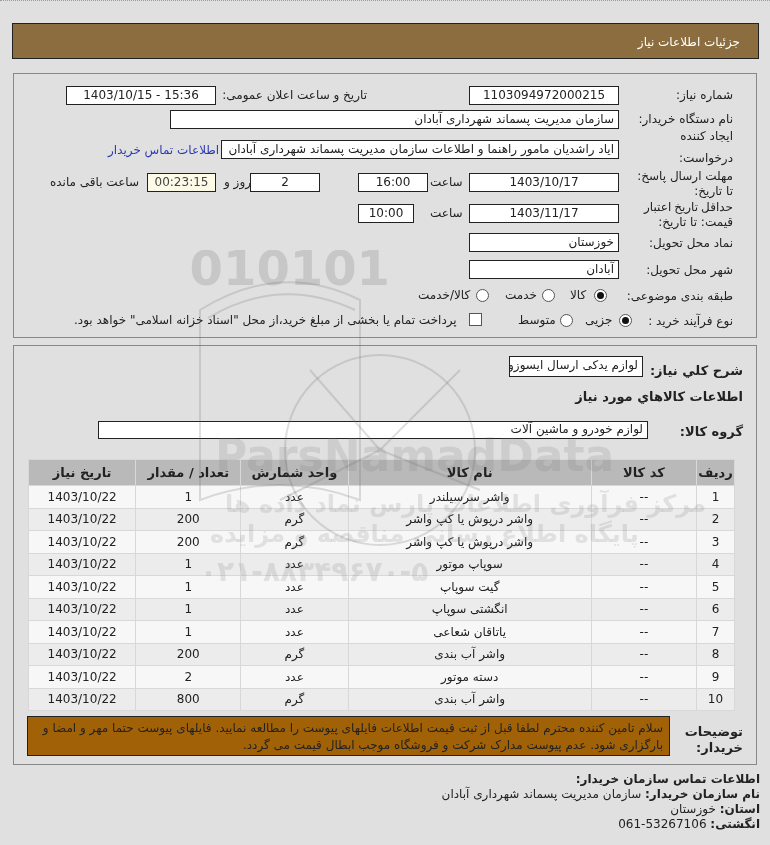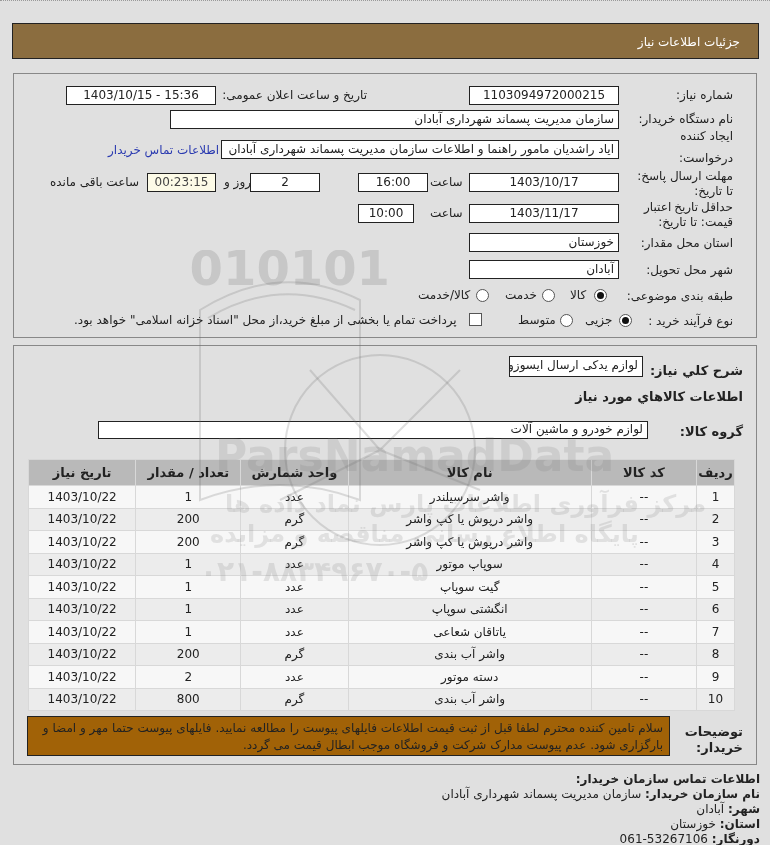--- a/index.html
+++ b/index.html
@@ -95,21 +95,21 @@
 <span class="lbl" style="left:224px; top:175px;">روز و</span>
 <div class="box center ltr timer" style="left:147px; top:173px; width:69px;">00:23:15</div>
 <span class="lbl" style="left:50px; top:175px;">ساعت باقی مانده</span>
 
 <span class="lbl" style="right:37px; top:200px;font-family:Liberation Serif, serif;">حداقل تاریخ اعتبار</span>
 <span class="lbl" style="right:37px; top:215px;">قیمت: تا تاریخ:</span>
 <div class="box center ltr" style="left:469px; top:204px; width:150px;">1403/11/17</div>
 <span class="lbl" style="left:430px; top:206px;">ساعت</span>
 <div class="box center ltr" style="left:358px; top:204px; width:56px;">10:00</div>
 
-<span class="lbl" style="right:37px; top:236px;">استان محل مقدار:</span>
+<span class="lbl" style="right:37px; top:236px;">نماد محل تحویل:</span>
 <div class="box" style="left:469px; top:233px; width:150px;">خوزستان</div>
 
 <span class="lbl" style="right:37px; top:263px;">شهر محل تحویل:</span>
 <div class="box" style="left:469px; top:260px; width:150px;">آبادان</div>
 
 <span class="lbl" style="right:37px; top:289px;margin-left:42px;">طبقه بندی موضوعی:</span>
 <div class="radio on" style="left:594px; top:289px;"></div>
 <span class="lbl" style="left:570px; top:288px;">کالا</span>
 <div class="radio" style="left:542px; top:289px;"></div>
 <span class="lbl" style="left:505px; top:288px;">خدمت</span>
@@ -229,23 +229,22 @@
   </tbody>
 </table>
 
 <span class="lbl bold" style="right:27px; top:724px; font-size:13px;">توضیحات</span>
 <span class="lbl bold" style="right:27px; top:740px; font-size:13px;">خریدار:</span>
 <div class="notes">سلام تامین کننده محترم لطفا قبل از ثبت قیمت اطلاعات فایلهای پیوست را مطالعه نمایید. فایلهای پیوست حتما مهر و امضا و بارگزاری شود. عدم پیوست مدارک شرکت و فروشگاه موجب ابطال قیمت می گردد.</div>
 
 <div class="contact" style="right:10px; top:772px;">
   <div class="k">اطلاعات تماس سازمان خریدار:</div>
   <div><span class="k">نام سازمان خریدار:</span> <span>سازمان مدیریت پسماند شهرداری آبادان</span></div>
-  <div><span class="k">شهر:</span> <span>آبادان</span></div>
   <div><span class="k">استان:</span> <span>خوزستان</span></div>
-  <div><span class="k">دورنگار:</span> <span>53267106-061</span></div>
+  <div><span class="k">انگشتی:</span> <span>53267106-061</span></div>
 </div>
 
 <div class="watermark" style="left:215px; top:430px; font-size:44px; direction:ltr;">ParsNamadData</div>
 <div class="watermark" style="left:225px; top:490px; font-size:24px;">مرکز فرآوری اطلاعات پارس نماد داده ها</div>
 <div class="watermark" style="left:210px; top:520px; font-size:24px;">پایگاه اطلاع رسانی مناقصه و مزایده</div>
 <div class="watermark" style="left:200px; top:555px; font-size:28px; direction:ltr;">۰۲۱-۸۸۳۴۹۶۷۰-۵</div>
 <svg class="watermark" style="left:160px; top:250px;" width="420" height="300">
   <g fill="none" stroke="rgba(110,110,110,0.22)" stroke-width="2">
     <path d="M40 60 Q120 10 200 50 L200 250 Q120 220 40 250 Z"></path>
     <path d="M48 68 Q120 25 195 60"></path>

